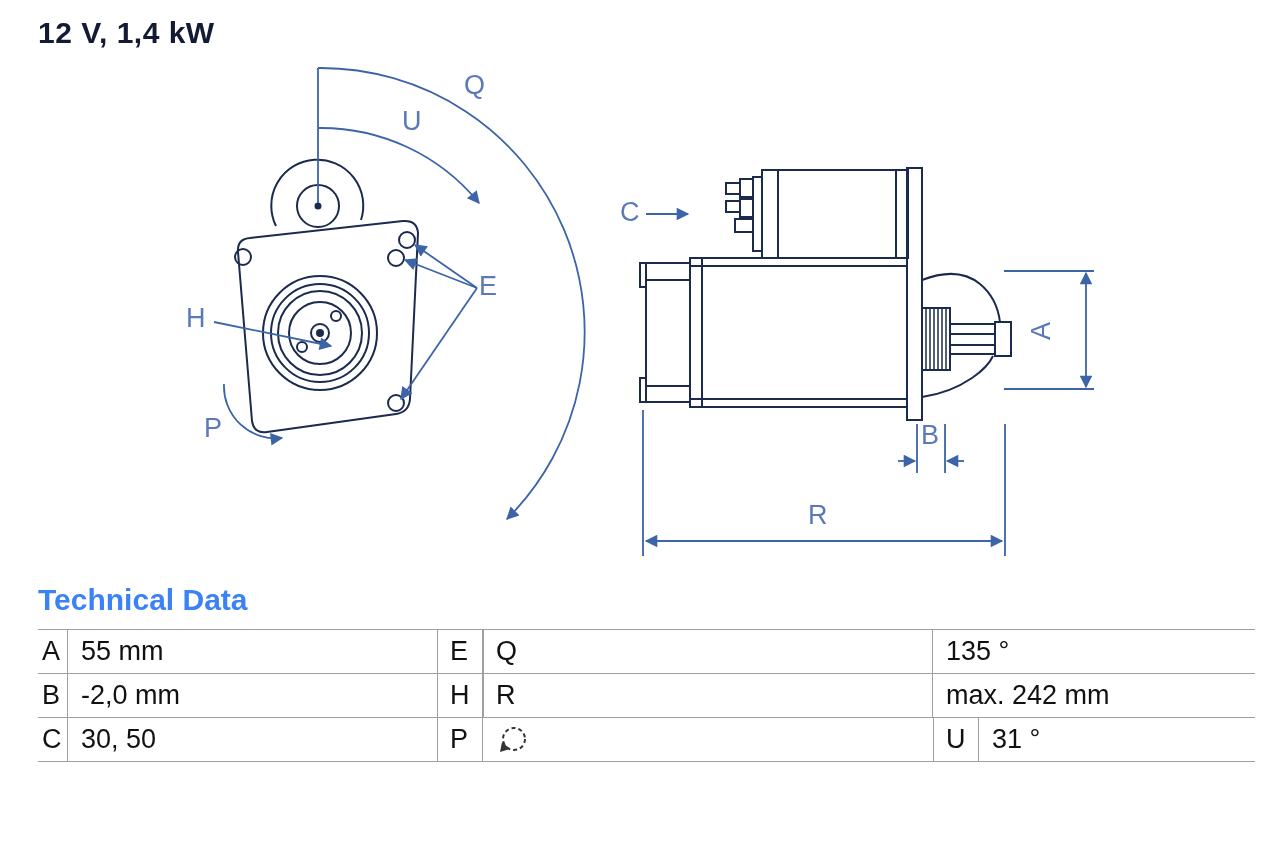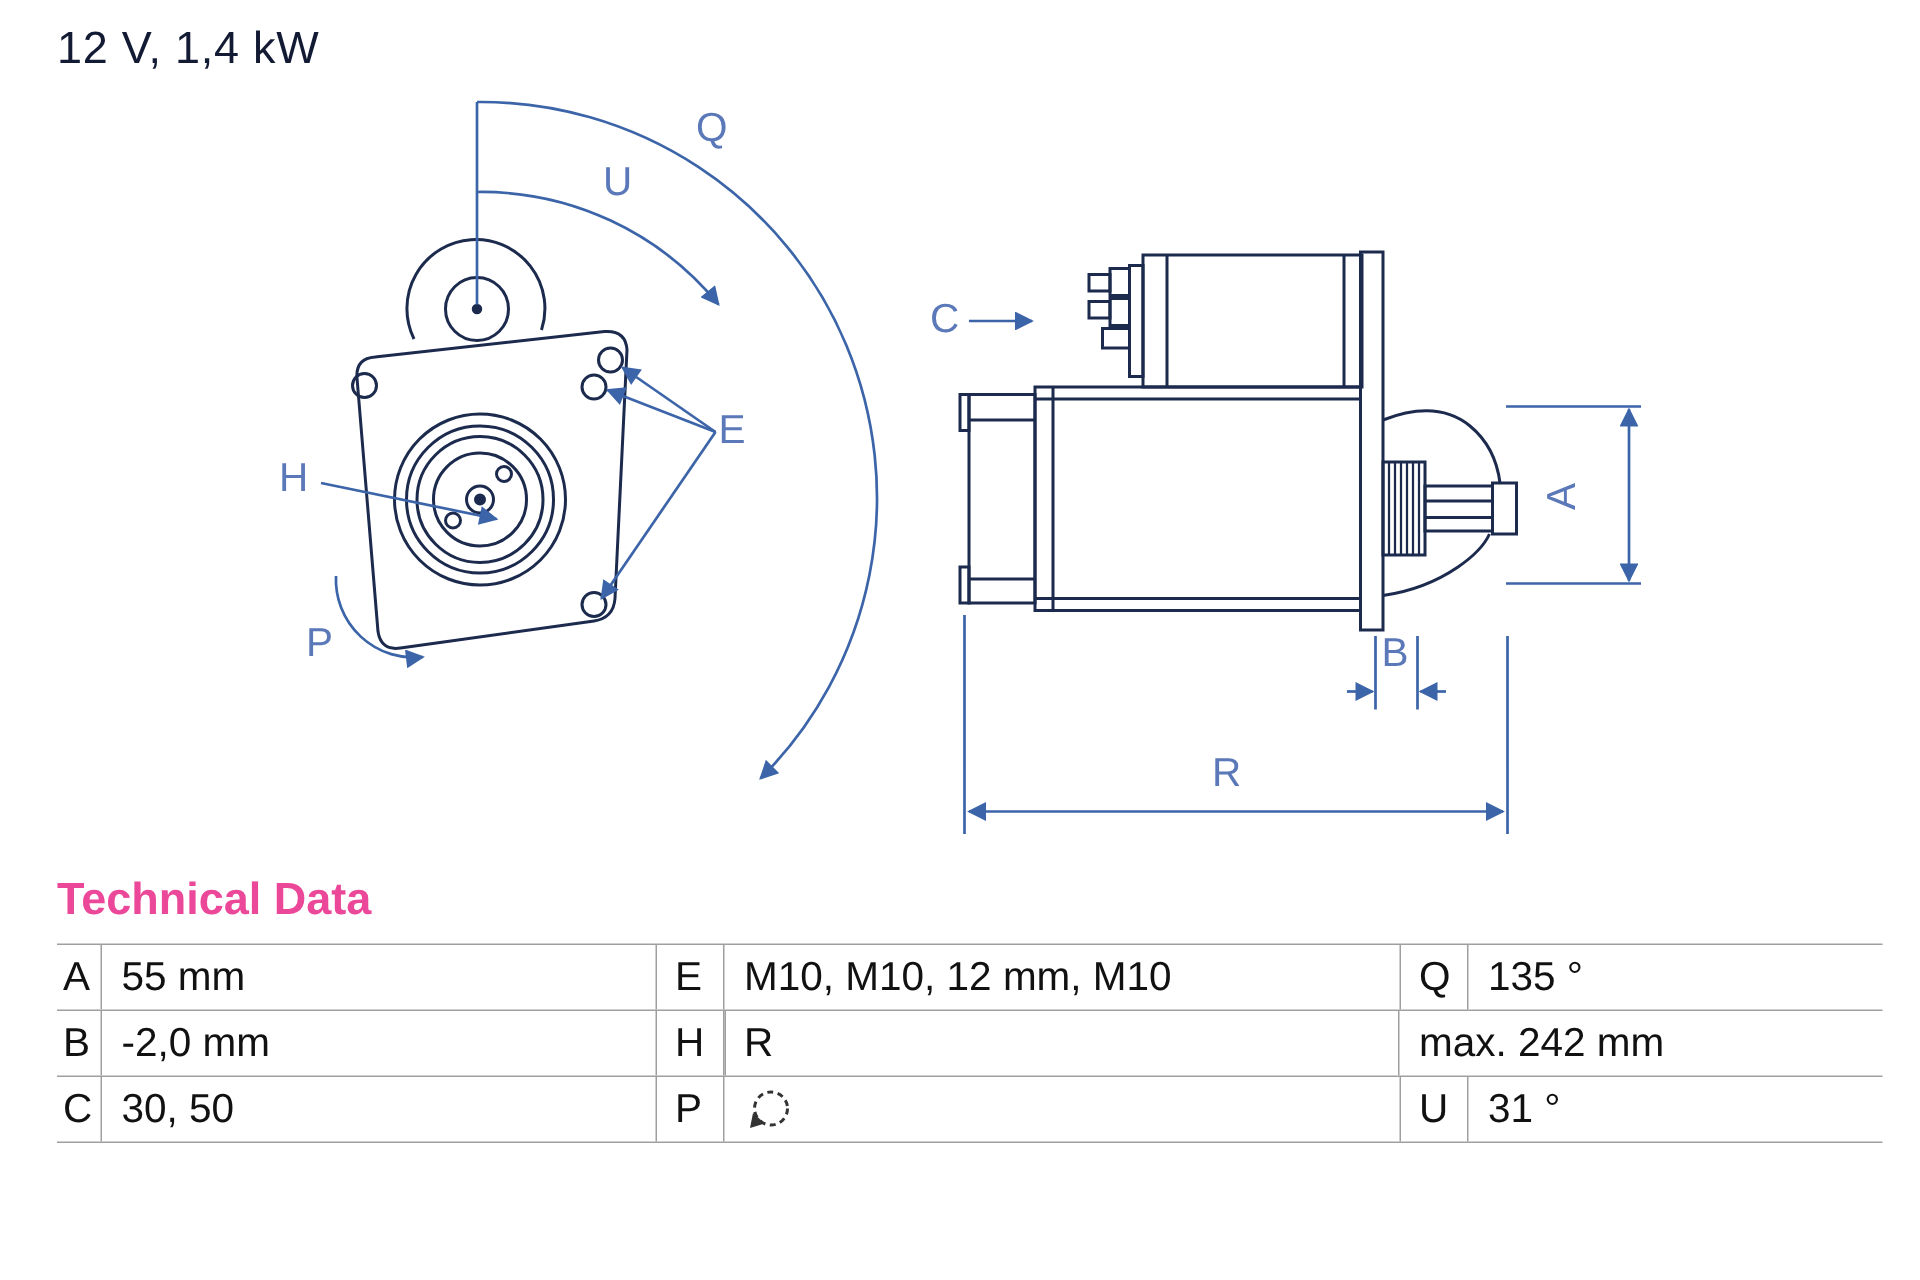--- a/index.html
+++ b/index.html
@@ -1,33 +1,33 @@
 <!DOCTYPE html>
 <html><head>
 <meta charset="utf-8">
 <style>
   html,body{margin:0;padding:0;}
   body{
     width:1280px;height:853px;background:#ffffff;overflow:hidden;
     font-family:"Liberation Sans", sans-serif;color:#111;position:relative;
   }
   .title{
-    position:absolute;left:38px;top:16px;font-size:30px;font-weight:400;
+    position:absolute;left:38px;top:16px;font-size:30px;font-weight:700;
     color:#121b33;letter-spacing:0.5px;
   }
   .drawing{position:absolute;left:0;top:0;width:1280px;height:585px;}
   .drawing svg{position:absolute;left:0;top:0;}
   .dim-label{
     position:absolute;color:#5b79b8;font-size:27px;line-height:30px;
     font-weight:400;
   }
   .dim-label.rot{transform:rotate(-90deg);}
   .tech{position:absolute;left:0;top:583px;width:1280px;}
   .tech h2{
-    margin:0 12px 12px 38px;font-size:30px;line-height:34px;font-weight:700;color:#ec4899;
+    margin:0 12px 12px 38px;font-size:30px;line-height:34px;font-weight:700;color:#3b82f6;
   }
   .table{margin-left:38px;width:1217px;border-top:1px solid #9f9f9f;}
   .row{
     display:grid;grid-template-columns:30px 369px 46px 450px 46px auto;
     border-bottom:1px solid #9f9f9f;
   }
   .cell{
     display:flex;align-items:center;height:43px;box-sizing:border-box;
     font-size:27px;white-space:nowrap;
   }
@@ -124,21 +124,20 @@
 </div>
 
 <div class="tech">
   <h2>Technical Data</h2>
   <div class="table">
 
     <div class="row">
       <div class="cell key">A</div>
       <div class="cell val">55 mm</div>
       <div class="cell key inner">E</div>
-      <div class="cell val">M10, M10, 12 mm, M10</div>
       <div class="cell key inner">Q</div>
       <div class="cell val">135 °</div>
     </div>
 
     <div class="row">
       <div class="cell key">B</div>
       <div class="cell val">-2,0 mm</div>
       <div class="cell key inner">H</div>
       <div class="cell key inner">R</div>
       <div class="cell val">max. 242 mm</div>

